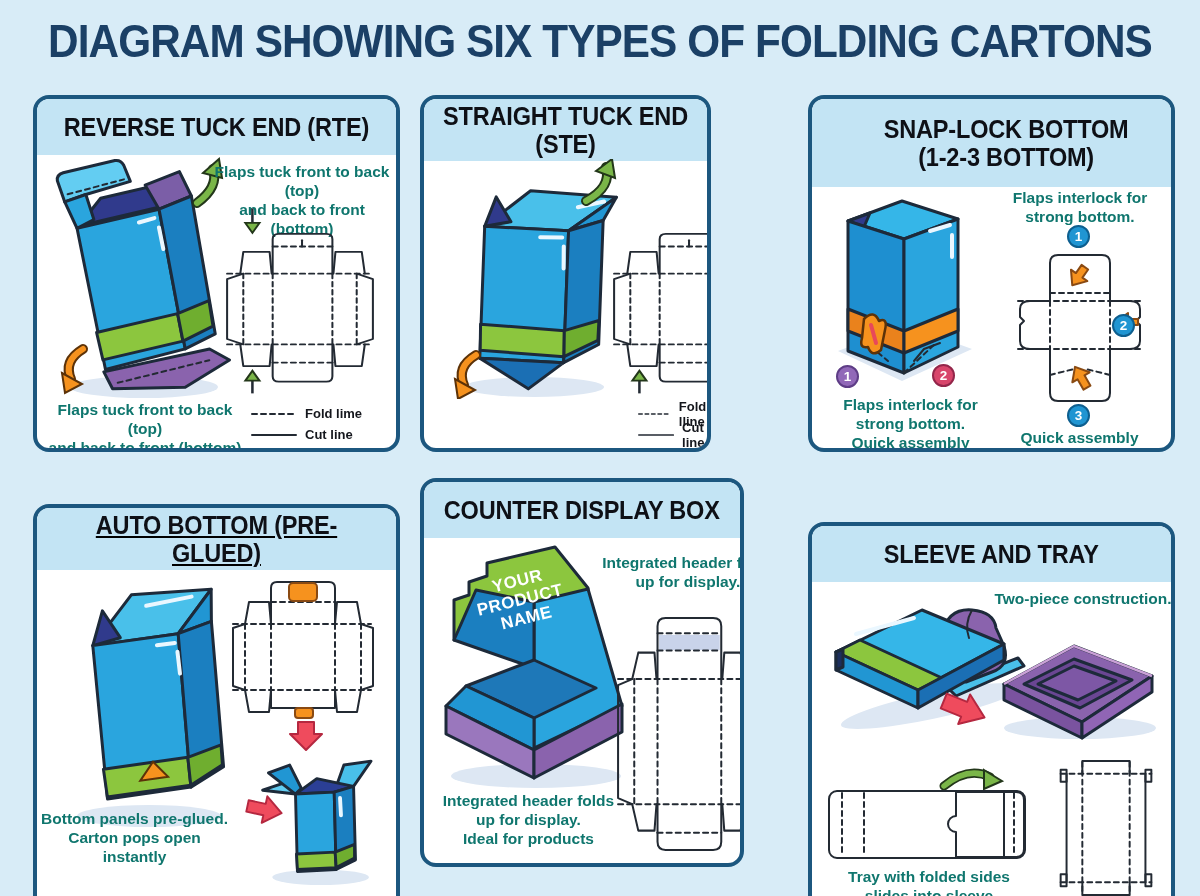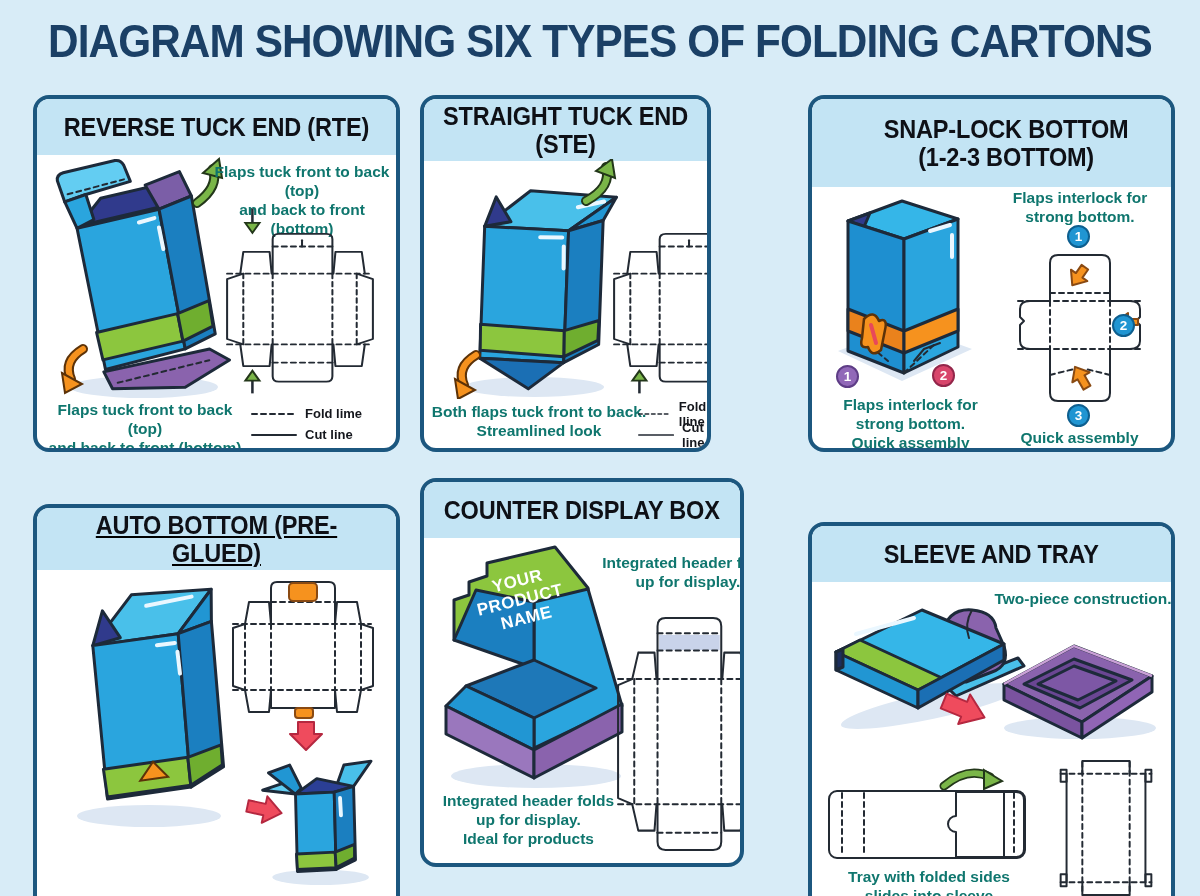--- a/index.html
+++ b/index.html
@@ -197,22 +197,20 @@
     <g>
       <line x1="122" y1="6" x2="122" y2="22" stroke="#232a33" stroke-width="2.5"></line>
       <polygon points="115,22 129,22 122,33" fill="#7ab648" stroke="#23371a" stroke-width="2"></polygon>
     </g>
     <g>
       <line x1="33" y1="210" x2="33" y2="196" stroke="#232a33" stroke-width="2.5"></line>
       <polygon points="26,196 40,196 33,185" fill="#7ab648" stroke="#23371a" stroke-width="2"></polygon>
     </g>
   </svg>
 
-  <p class="caption" style="left:0px;top:304px;width:230px;">Both flaps tuck front to back.
-Streamlined look</p>
 
   <div class="legend" style="left:214px;top:304px;">
     <div class="legend-row">
       <svg width="46" height="6" viewBox="0 0 46 6">
           <line x1="1" y1="3" x2="45" y2="3" class="f"></line>
         </svg>
       <span>Fold lline</span>
     </div>
     <div class="legend-row">
       <svg width="46" height="6" viewBox="0 0 46 6">
@@ -318,20 +316,23 @@
         <polygon points="42,202 127,196 128,224 44,230" fill="#8cc63e"></polygon>
         <polygon points="127,196 161,186 161,206 128,224" fill="#6fae2f"></polygon>
       </g>
       <polygon points="78,216 92,198 106,214" fill="#f6921e" stroke="#5c3208" stroke-width="2"></polygon>
       <line x1="96" y1="42" x2="142" y2="36" class="w"></line>
       <line x1="104" y1="82" x2="122" y2="81" class="w"></line>
       <line x1="124" y1="90" x2="125" y2="112" class="w"></line>
     </g>
   </svg>
 
+  <p class="caption" style="left:0px;top:302px;width:195px;">Bottom panels pre-glued.
+Carton pops open
+instantly</p>
 
   <svg style="left:186px;top:70px;" width="159" height="142" viewBox="0 0 159 142">
     <path d="M48,46 V10 Q48,4 54,4 H106 Q112,4 112,10 V46" class="c"></path>
     <line x1="48" y1="24" x2="112" y2="24" class="f"></line>
     <rect x="66" y="5" width="28" height="18" rx="4" fill="#f6921e" stroke="#8a4a12" stroke-width="2"></rect>
     <path d="M26,24 H46 L48,46 M26,24 L22,46" class="c"></path>
     <path d="M114,24 H134 L138,46 M114,24 L112,46" class="c"></path>
     <line x1="10" y1="46" x2="148" y2="46" class="f"></line>
     <line x1="10" y1="112" x2="148" y2="112" class="f"></line>
     <line x1="22" y1="46" x2="22" y2="112" class="f"></line>

